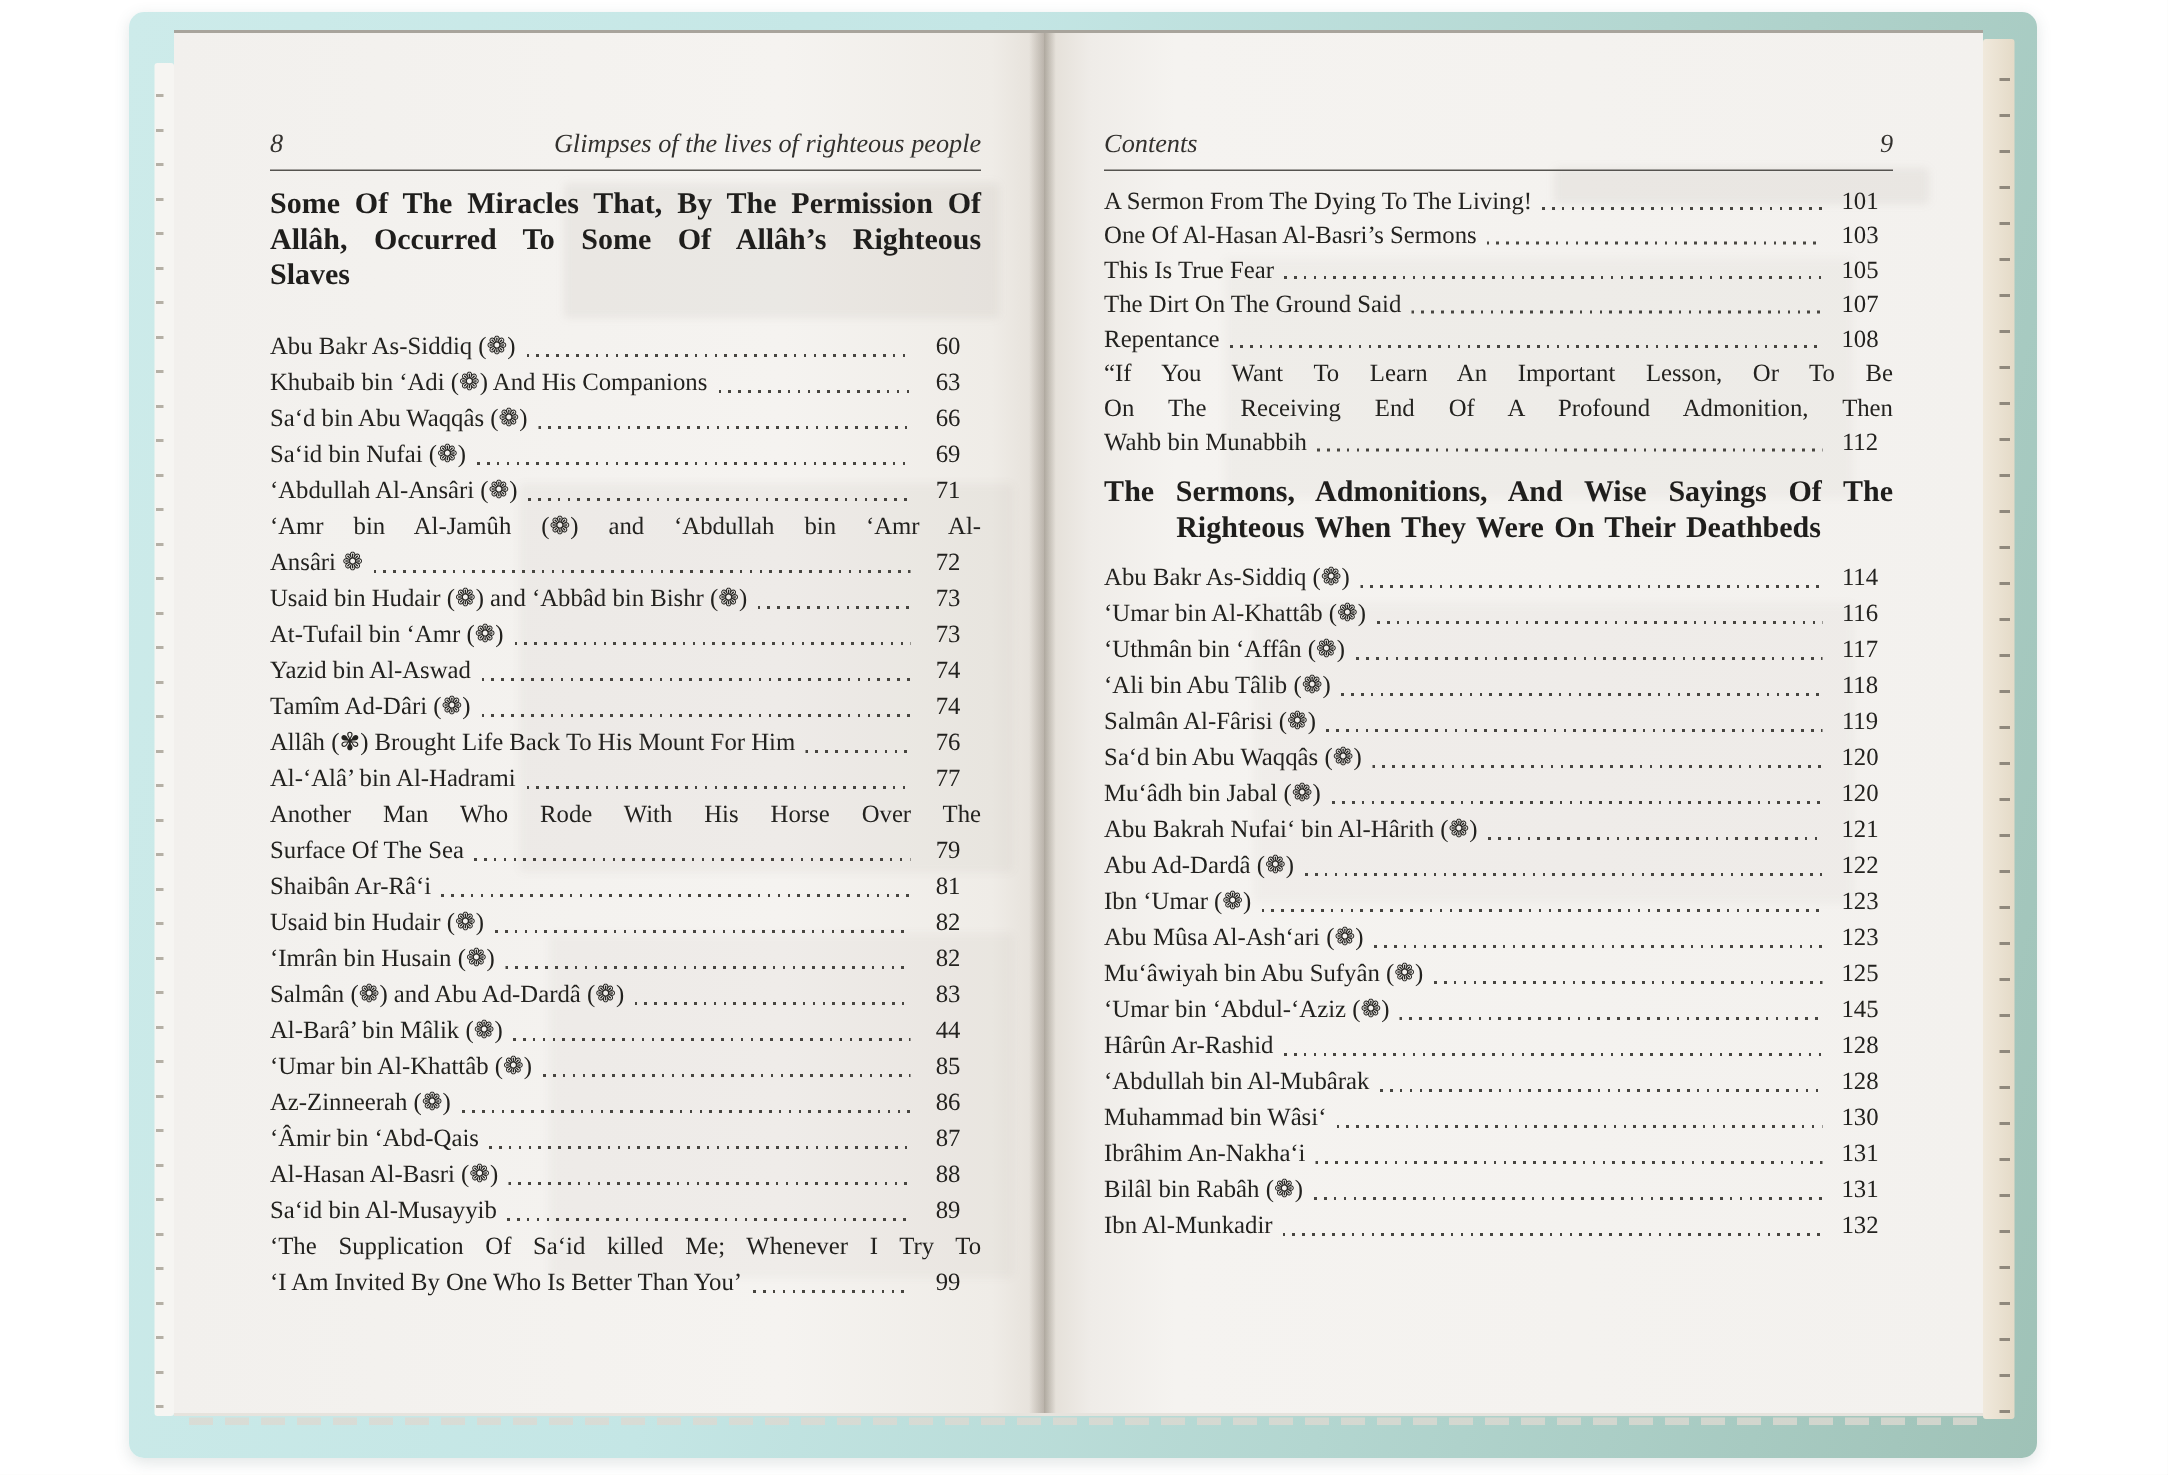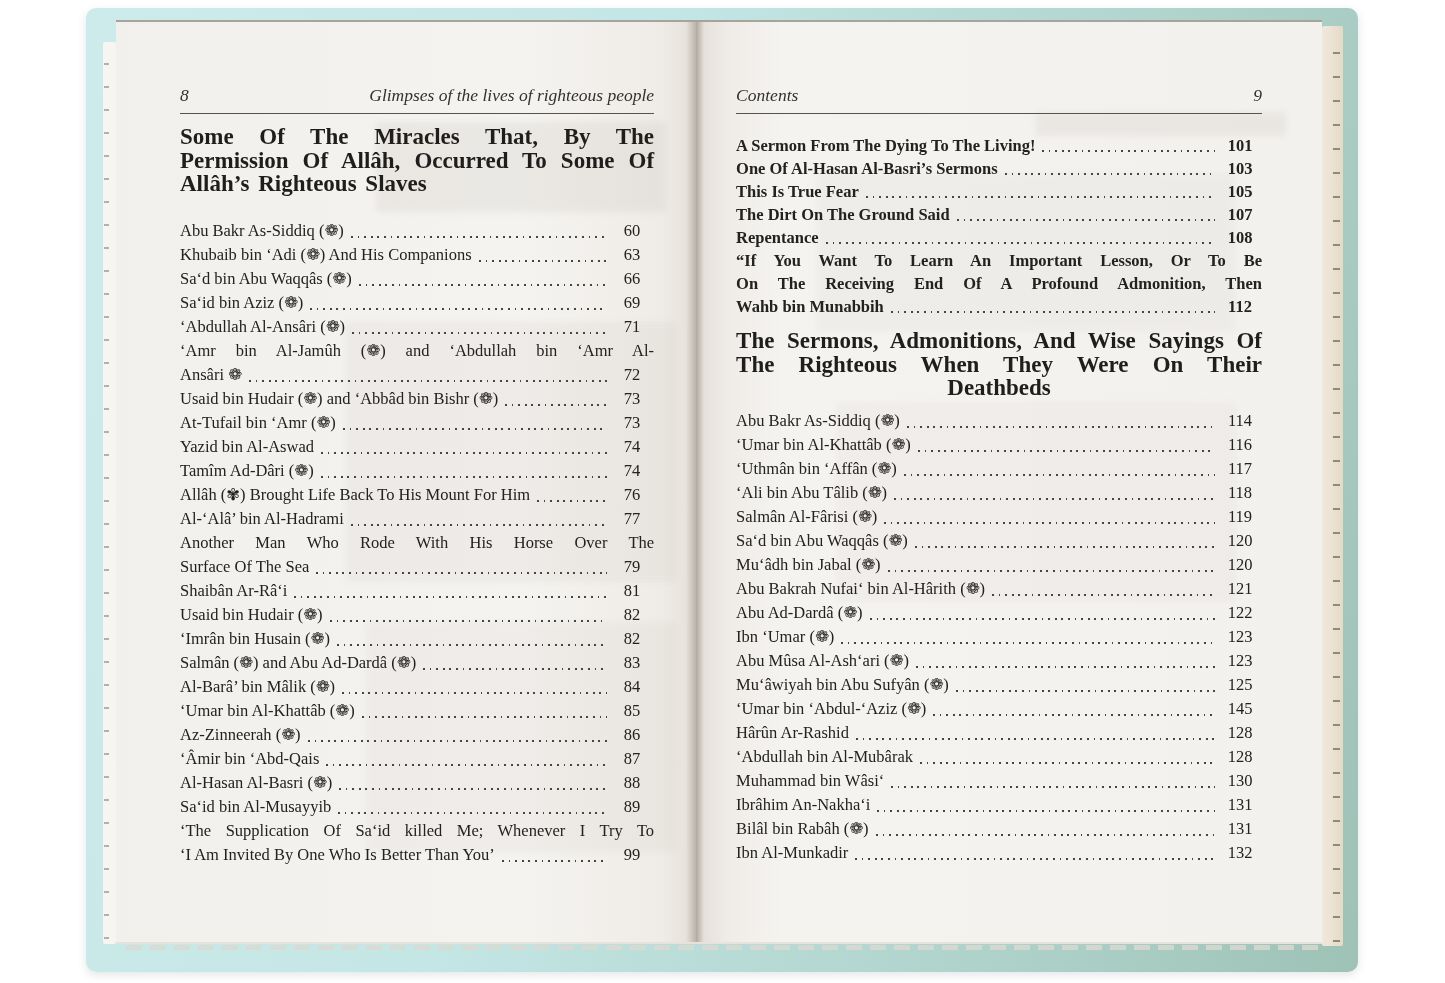--- a/index.html
+++ b/index.html
@@ -49,28 +49,28 @@
   
   .showthrough { position:absolute; background:rgba(125,118,104,.085); filter:blur(3px);
     border-radius:3px; pointer-events:none; }
 
   
   .page-header { display:flex; justify-content:space-between; align-items:flex-end;
     font-style:italic; font-size:17.5px; line-height:22px; color:#33312e;
     padding-bottom:7px; border-bottom:1.6px solid #55534f; }
 
   
-  .section-heading { font-weight:700; font-size:23px; line-height:23.5px;
+  .section-heading { font-weight:700; font-size:20px; line-height:23.5px;
     text-align:justify; word-spacing:3px; color:#1f1e1c; margin-top:11px; }
   .section-heading.centered-last { text-align:justify; text-align-last:center; word-spacing:2px; }
 
   
   .toc { font-size:16.5px; color:#23221f; }
   .toc-left   { margin-top:23px; }
-  .toc-rtop   { margin-top:20px;font-weight:bold; }
+  .toc-rtop   { margin-top:8px; }
   .toc-rbot   { margin-top:9px; }
   .toc-left  .toc-row, .toc-left  .wrap-line { line-height:24px; }
   .toc-rtop  .toc-row, .toc-rtop  .wrap-line { line-height:23px; }
   .toc-rbot  .toc-row, .toc-rbot  .wrap-line { line-height:24px; }
 
   .wrap-line { text-align:justify; text-align-last:justify; }
   .toc-row { display:flex; align-items:flex-end; }
   .toc-row .t  { flex:0 1 auto; white-space:nowrap; }
   .toc-row .dots { flex:1 1 12px; min-width:12px; height:2px; margin:0 3px 5px 7px;
     background:repeating-linear-gradient(90deg,#474540 0 1.8px,transparent 1.8px 6.6px); }
@@ -117,21 +117,21 @@
               </div>
               <div class="toc-entry">
                 <div class="toc-row">
                   <span class="t">Sa‘d bin Abu Waqqâs (❁)</span>
                   <span class="dots"></span>
                   <span class="pg">66</span>
                 </div>
               </div>
               <div class="toc-entry">
                 <div class="toc-row">
-                  <span class="t">Sa‘id bin Aziz (❁)</span>
+                  <span class="t">Sa‘id bin Nufai (❁)</span>
                   <span class="dots"></span>
                   <span class="pg">69</span>
                 </div>
               </div>
               <div class="toc-entry">
                 <div class="toc-row">
                   <span class="t">‘Abdullah Al-Ansâri (❁)</span>
                   <span class="dots"></span>
                   <span class="pg">71</span>
                 </div>
@@ -219,21 +219,21 @@
                 <div class="toc-row">
                   <span class="t">Salmân (❁) and Abu Ad-Dardâ (❁)</span>
                   <span class="dots"></span>
                   <span class="pg">83</span>
                 </div>
               </div>
               <div class="toc-entry">
                 <div class="toc-row">
                   <span class="t">Al-Barâ’ bin Mâlik (❁)</span>
                   <span class="dots"></span>
-                  <span class="pg">84</span>
+                  <span class="pg">44</span>
                 </div>
               </div>
               <div class="toc-entry">
                 <div class="toc-row">
                   <span class="t">‘Umar bin Al-Khattâb (❁)</span>
                   <span class="dots"></span>
                   <span class="pg">85</span>
                 </div>
               </div>
               <div class="toc-entry">

